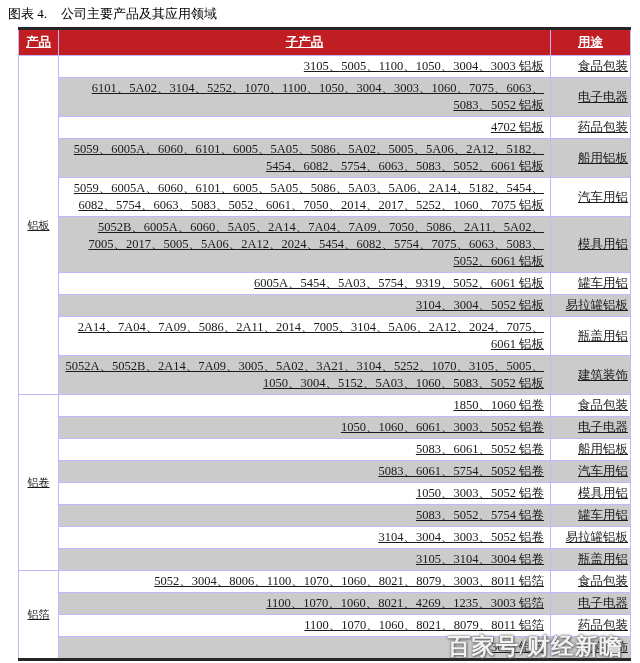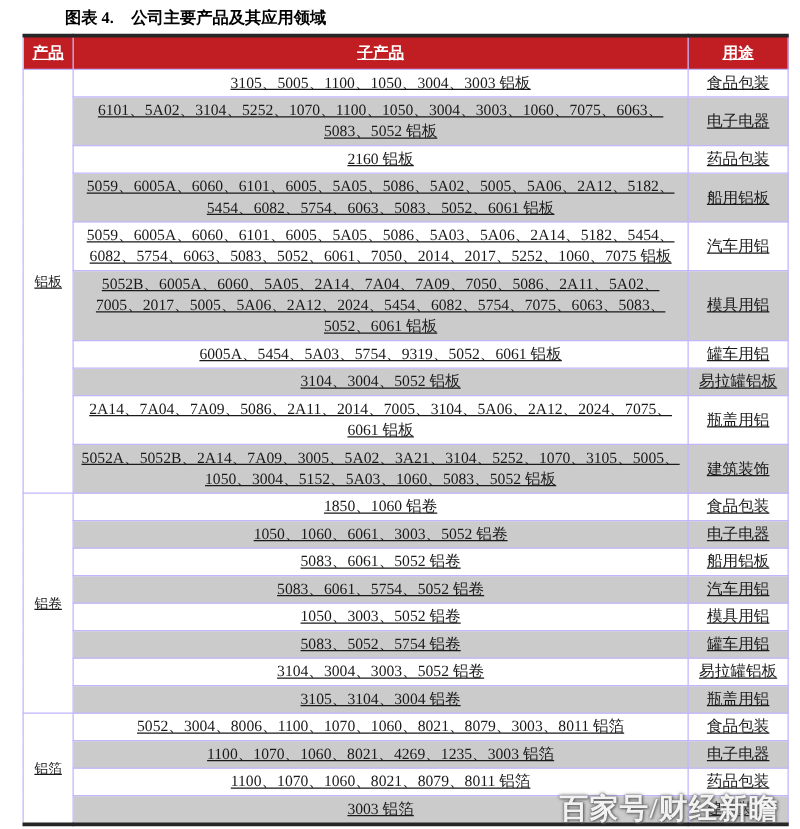--- a/index.html
+++ b/index.html
@@ -11,23 +11,22 @@
     width: 640px;
     height: 663px;
     position: relative;
     overflow: hidden;
     font-family: "Liberation Serif", "DejaVu Serif", serif;
     color: #1a1a1a;
   }
   .fig-title {
     padding: 5px 0 4px 8px;
     font-size: 13px;
-    font-weight: bold;
+    font-weight: normal;
     color: #000000;
-    margin-left: 44px;
   }
   .fig-title .fig-label { margin-right: 14px; }
   table.products {
     border-collapse: collapse;
     table-layout: fixed;
     margin-left: 18px;
     width: 613px;
     border-top: 3px solid #262626;
     border-bottom: 3px solid #262626;
   }
@@ -44,21 +43,21 @@
     text-align: center;
   }
   td.prod {
     background: #ffffff;
     text-align: center;
     vertical-align: middle;
     font-size: 11px;
     padding: 2px;
   }
   td.sub, td.use {
-    text-align: center;
+    text-align: right;
     vertical-align: middle;
     font-size: 12.5px;
     line-height: 17px;
     padding: 2px 6px;
   }
   td.use { padding: 2px 2px; }
   td.even { background: #ffffff; }
   td.odd  { background: #cbcbcb; }
   .watermark {
     position: absolute;
@@ -101,21 +100,21 @@
         <tr>
           <td rowspan="10" class="prod">铝板</td>
           <td class="sub even">3105、5005、1100、1050、3004、3003 铝板</td>
           <td class="use even">食品包装</td>
         </tr>
         <tr>
           <td class="sub odd">6101、5A02、3104、5252、1070、1100、1050、3004、3003、1060、7075、6063、5083、5052 铝板</td>
           <td class="use odd">电子电器</td>
         </tr>
         <tr>
-          <td class="sub even">2160 铝板</td>
+          <td class="sub even">4702 铝板</td>
           <td class="use even">药品包装</td>
         </tr>
         <tr>
           <td class="sub odd">5059、6005A、6060、6101、6005、5A05、5086、5A02、5005、5A06、2A12、5182、5454、6082、5754、6063、5083、5052、6061 铝板</td>
           <td class="use odd">船用铝板</td>
         </tr>
         <tr>
           <td class="sub even">5059、6005A、6060、6101、6005、5A05、5086、5A03、5A06、2A14、5182、5454、6082、5754、6063、5083、5052、6061、7050、2014、2017、5252、1060、7075 铝板</td>
           <td class="use even">汽车用铝</td>
         </tr>

